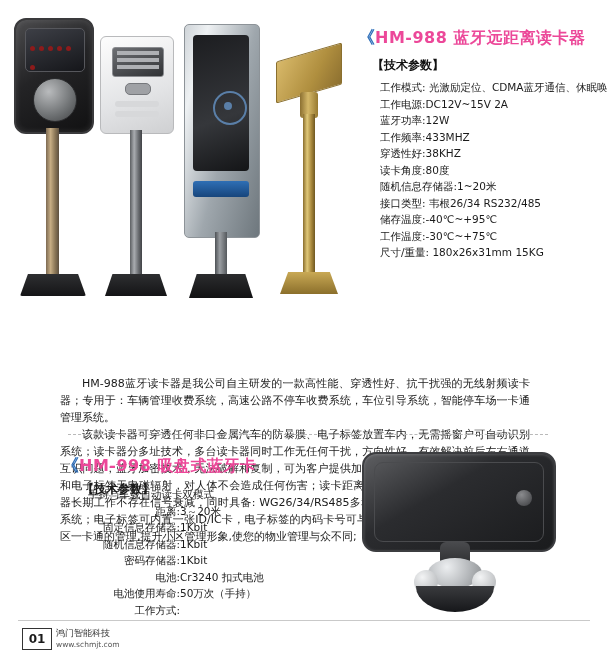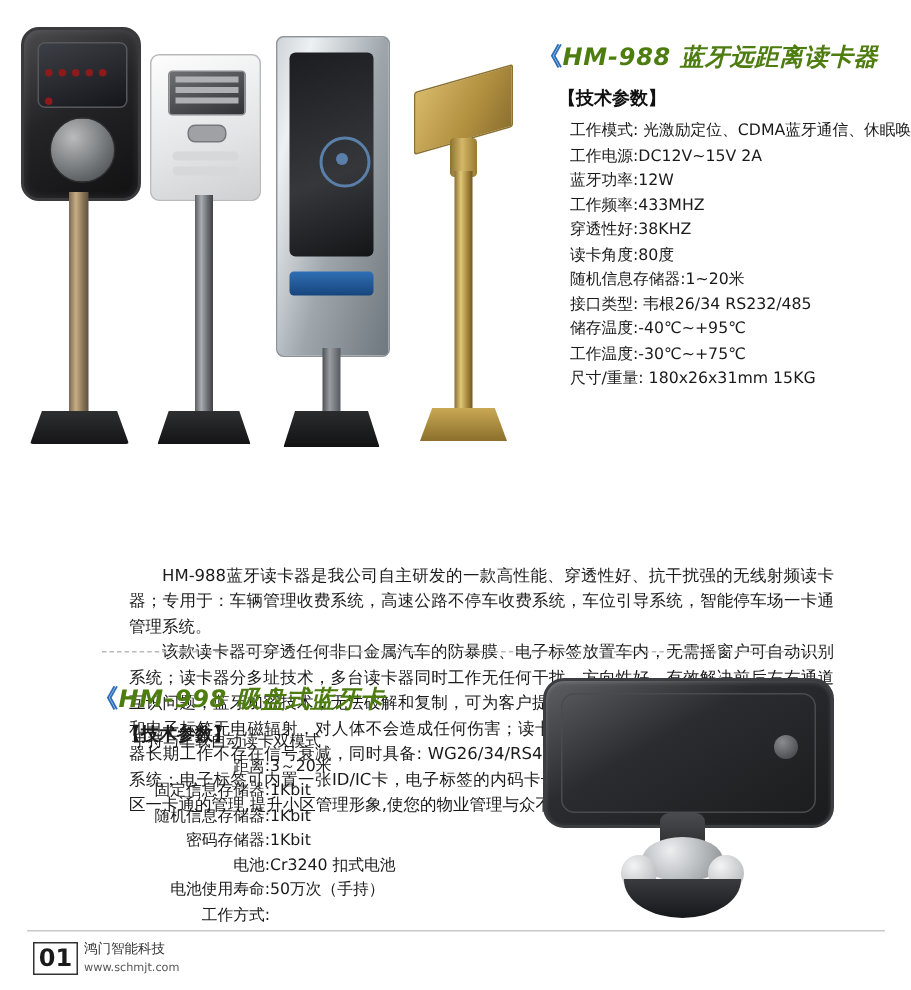--- a/index.html
+++ b/index.html
@@ -172,44 +172,43 @@
   .chev {
     color: #2e6fba;
     font-size: 17px;
     font-weight: bold;
     line-height: 1;
     letter-spacing: -2px;
   }
   .prod-title {
     font-size: 16px;
     font-weight: bold;
-    color: #4d7c0f;
+    color: #ec4899;
     letter-spacing: .5px;
-    font-style: italic;
   }
   .spec-head {
     margin-top: 8px;
     font-size: 12px;
     font-weight: bold;
     color: #111;
     margin-left: 14px;
   }
   .spec-list {
     margin-top: 5px;
     margin-left: 22px;
     font-size: 10.5px;
     line-height: 16.5px;
     color: #1a1a1a;
   }
   .spec-list div { white-space: nowrap; }
 
   
   .para-block {
     position: absolute;
-    left: 86px;
+    left: 60px;
     top: 375px;
     width: 470px;
     font-size: 11px;
     line-height: 17px;
     color: #1a1a1a;
     text-align: justify;
   }
   .para-block p { margin: 0 0 0 0; text-indent: 2em; }
 
   .hr-dash {
@@ -298,21 +297,21 @@
     width: 572px;
     border-top: 1px solid #c9c9c9;
   }
   .page-num {
     position: absolute;
     left: 22px;
     top: 628px;
     width: 28px;
     height: 20px;
     border: 1px solid #333;
-    font-size: 16px;
+    font-size: 12px;
     font-weight: bold;
     text-align: center;
     line-height: 20px;
   }
   .footer-brand {
     position: absolute;
     left: 56px;
     top: 628px;
     font-size: 9px;
     line-height: 11px;

